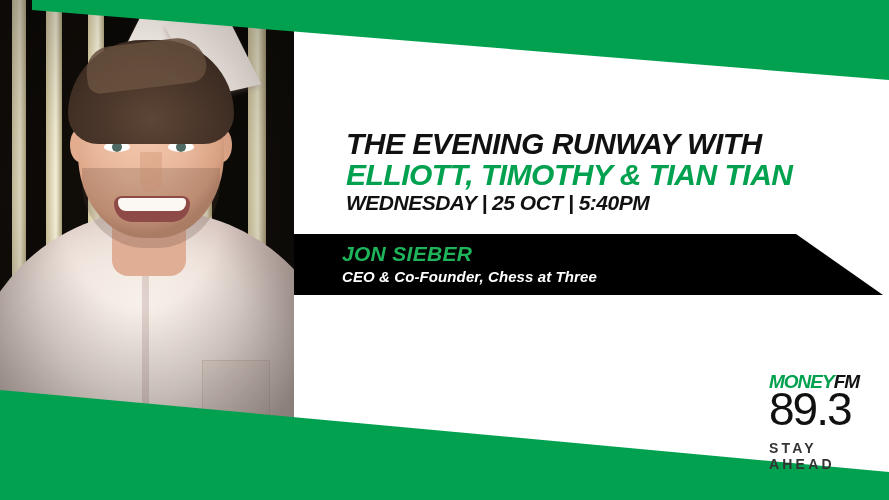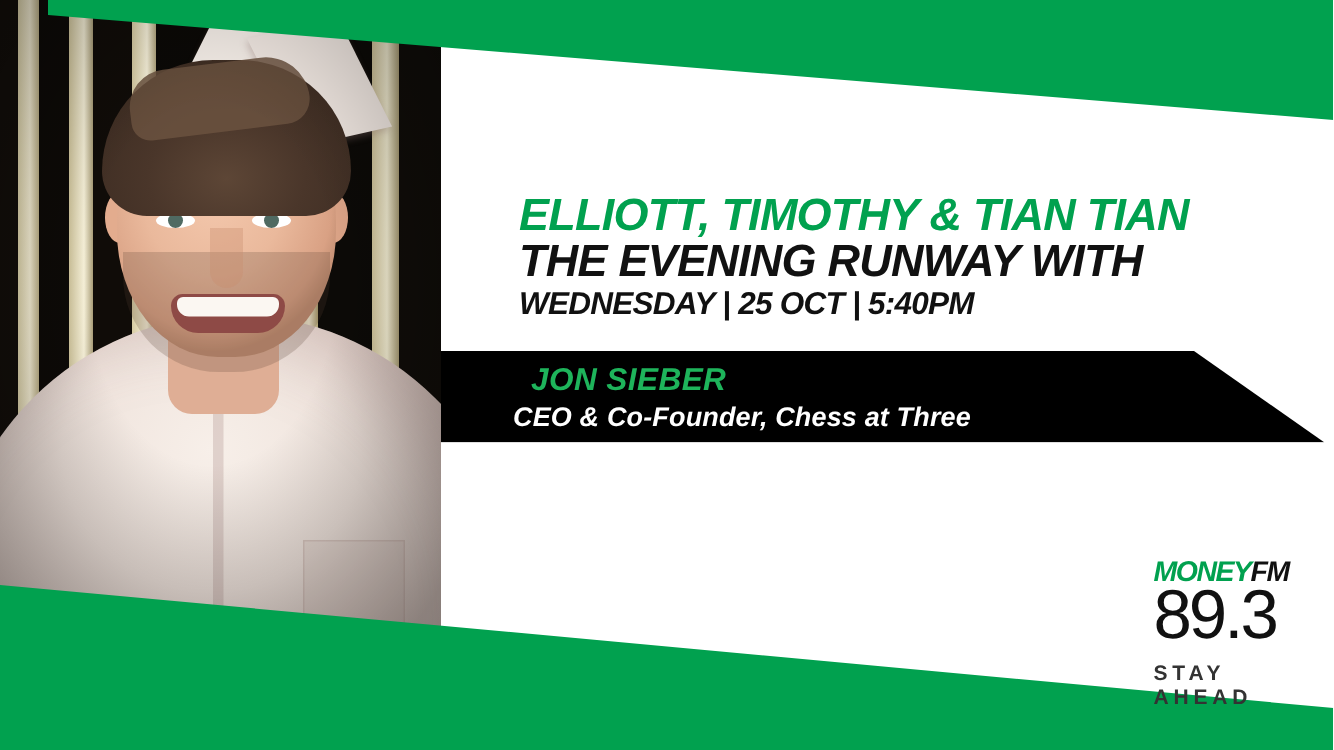--- a/index.html
+++ b/index.html
@@ -265,34 +265,34 @@
     position: absolute;
     left: 294px;
     top: 234px;
     width: 592px;
     height: 61px;
     background: #000000;
     clip-path: polygon(0 0, 502px 0, 589px 61px, 0 61px);
   }
   .guest-name {
     position: absolute;
-    left: 60px;
+    left: 48px;
     top: 8px;
     font-size: 21px;
     font-weight: bold;
     font-style: italic;
     color: #1eb45b;
     letter-spacing: 0.3px;
     white-space: nowrap;
   }
   .guest-role {
     position: absolute;
     left: 48px;
     top: 34px;
-    font-size: 18px;
+    font-size: 15px;
     font-weight: bold;
     font-style: italic;
     color: #ffffff;
     letter-spacing: 0.1px;
     white-space: nowrap;
   }
 
   
   .logo {
     position: absolute;
@@ -355,22 +355,22 @@
     </div>
     <div class="hair"></div>
     <div class="hair-sweep"></div>
     <div class="photo-vignette"></div>
   </div>
 
   <div class="band-top"></div>
   <div class="band-bottom"></div>
 
   <div class="title-block">
+    <div class="title-line line1">THE EVENING RUNWAY WITH</div>
     <div class="title-line line2">ELLIOTT, TIMOTHY &amp; TIAN TIAN</div>
-    <div class="title-line line1">THE EVENING RUNWAY WITH</div>
     <div class="title-line line3">WEDNESDAY | 25 OCT | 5:40PM</div>
   </div>
 
   <div class="guest-banner">
     <div class="guest-name">JON SIEBER</div>
     <div class="guest-role">CEO &amp; Co-Founder, Chess at Three</div>
   </div>
 
   <div class="logo">
     <div class="logo-word">

